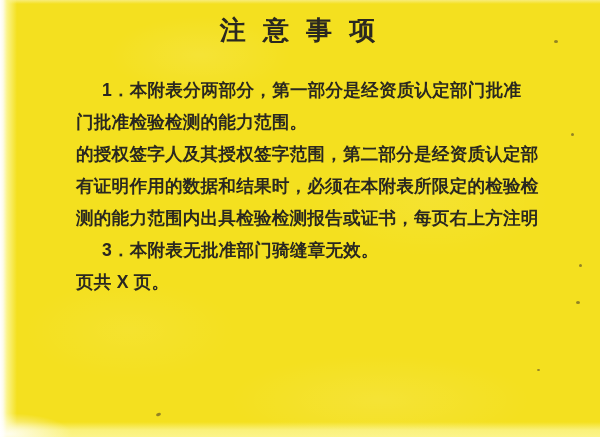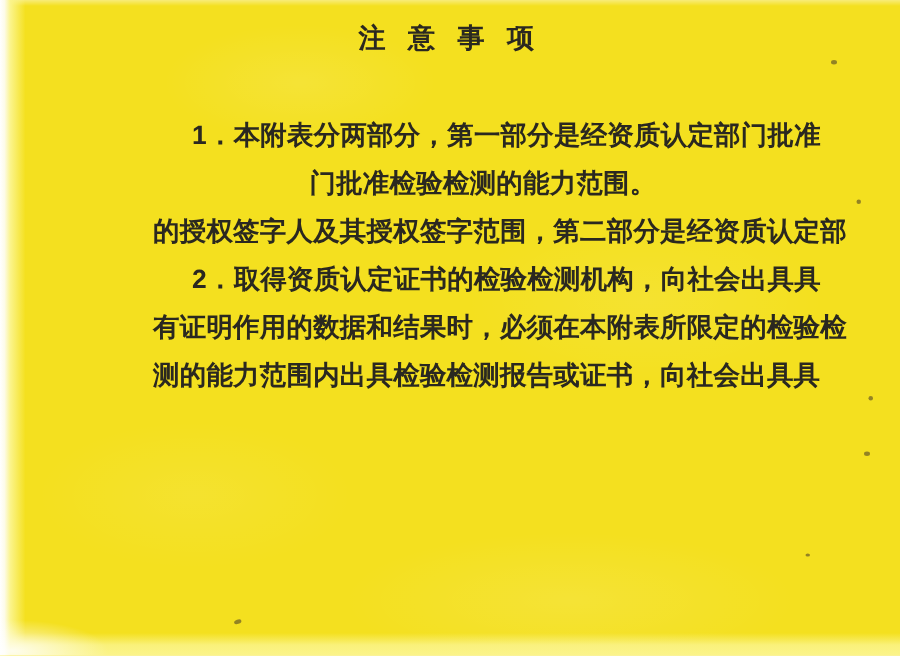--- a/index.html
+++ b/index.html
@@ -29,31 +29,30 @@
       
       linear-gradient(to bottom, rgba(255,255,255,0.40) 0px, rgba(255,255,255,0) 4px),
       var(--paper);
   }
   .title{
     position:absolute;
     top:13px;left:0;
     width:100%;
     margin:0;
     text-align:center;
-    font-size:18px;
+    font-size:26px;
     font-weight:700;
     letter-spacing:5px;
     color:var(--ink);
   }
   .body{
     position:absolute;
-    left:102px;top:74px;
+    left:76px;top:74px;
     width:440px;
     color:var(--ink);
-    text-align:center;
   }
   .line{
     height:32px;
     line-height:32px;
     font-size:17.6px;
     font-weight:600;
     letter-spacing:0.2px;
     white-space:nowrap;
   }
   .line.indent{padding-left:26px;}
@@ -74,23 +73,24 @@
 <body>
 
 <div class="paper">
   <h1 class="title">注 意 事 项</h1>
 
   <div class="body">
 
   <div class="line indent">1．本附表分两部分，第一部分是经资质认定部门批准</div>
       <div class="line">门批准检验检测的能力范围。</div>
       <div class="line">的授权签字人及其授权签字范围，第二部分是经资质认定部</div>
-      <div class="line indent">2．取得资质认定证书的检验检测机构，向社会出具具</div>
       <div class="line">有证明作用的数据和结果时，必须在本附表所限定的检验检</div>
-      <div class="line">测的能力范围内出具检验检测报告或证书，向社会出具具</div>
+      <div class="line">测的能力范围内出具检验检测报告或证书，每页右上方注明</div>
+      <div class="line indent">3．本附表无批准部门骑缝章无效。</div>
+      <div class="line">页共 X 页。</div>
     </div>
 
   <i class="speck s1"></i>
   <i class="speck s2"></i>
   <i class="speck s3"></i>
   <i class="speck s4"></i>
   <i class="speck s5"></i>
   <i class="speck s6"></i>
 </div>
 

